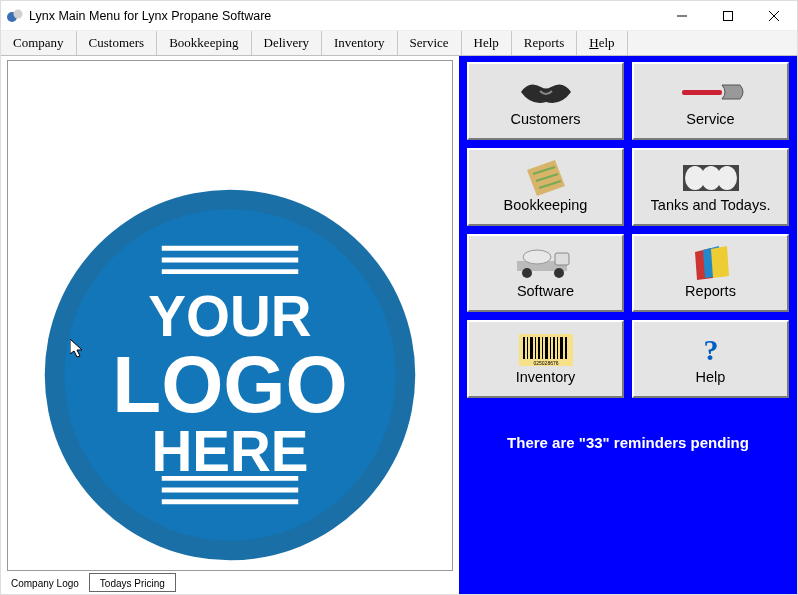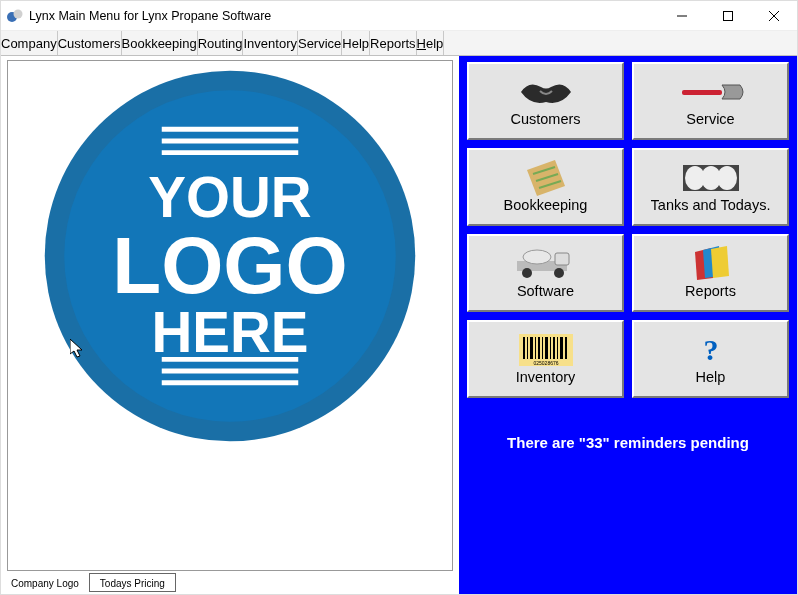--- a/index.html
+++ b/index.html
@@ -7,26 +7,26 @@
   body { width:798px; height:595px; overflow:hidden; border:1px solid #ddd;}
   
   .titlebar { height:30px; display:flex; align-items:center; padding:0 0 0 6px; background:#fff; border-bottom:1px solid #eee;}
   .titlebar .app-icon { width:16px; height:16px; margin-right:6px; }
   .titlebar .title { flex:1; color:#000; font-size:12.5px;}
   .titlebar .buttons { display:flex;}
   .titlebar .wbtn { width:46px; height:30px; display:flex; align-items:center; justify-content:center; }
   .titlebar .wbtn svg { stroke:#000; stroke-width:1; }
   
   .menubar { height:25px; display:flex; align-items:stretch; border-bottom:1px solid #c0c0c0; background:#f4f4f4;}
-  .menuitem { padding:4px 0; border-right:1px solid #c8c8c8; display:flex; align-items:center; cursor:default;}
+  .menuitem { padding:4px 12px; border-right:1px solid #c8c8c8; display:flex; align-items:center; cursor:default;font-family:Liberation Serif, serif;}
   .menuitem .mn { text-decoration:underline; }
   
   .client { display:flex; height: calc(595px - 30px - 25px - 2px); }
   .left-panel { width:458px; padding:4px 6px 2px 6px; display:flex; flex-direction:column;}
-  .logo-frame { flex:1; border:1px solid #999; background:#fff; display:flex; align-items:flex-start; justify-content:center; position:relative;}
+  .logo-frame { flex:1; border:1px solid #999; background:#fff; display:flex; align-items:flex-end; justify-content:center; position:relative;}
   .cursor { position:absolute; left:62px; top:278px; }
   .tabstrip { display:flex; align-items:flex-end; margin-top:2px;}
   .tab { border:1px solid #888; border-top:none; padding:4px 10px 2px 10px; font-size:10px; background:#fff;}
   .tab + .tab { margin-left:-1px;}
   .tabstrip .tab:first-child { border:1px solid #fff; border-top:none; padding-left:3px;}
   .tabstrip .tab.second { border:1px solid #666; border-bottom:1px solid #666;}
   .right-panel { flex:1; background:#0000ff; padding:6px 8px 4px 8px; display:flex; flex-direction:column;}
   .button-grid { display:grid; grid-template-columns: 1fr 1fr; grid-auto-rows: 78px; gap:8px; }
   .tile { background:#e4e4e4; border-top:2px solid #fff; border-left:2px solid #fff; border-right:2px solid #7a7a7a; border-bottom:2px solid #7a7a7a; display:flex; flex-direction:column; align-items:center; justify-content:center; cursor:default; padding:4px 2px;}
   .tile .ico { height:34px; display:flex; align-items:center; justify-content:center;}
@@ -63,21 +63,21 @@
           <line x1="10" y1="0" x2="0" y2="10"></line>
         </svg>
       </div>
   </div>
 </div>
 
 <div class="menubar">
   <div class="menuitem">Company</div>
   <div class="menuitem">Customers</div>
   <div class="menuitem">Bookkeeping</div>
-  <div class="menuitem">Routing</div>
+  <div class="menuitem">Delivery</div>
   <div class="menuitem">Inventory</div>
   <div class="menuitem">Service</div>
   <div class="menuitem">Help</div>
   <div class="menuitem">Reports</div>
   <div class="menuitem">
       <span class="mn">H</span>
       <span>elp</span>
     </div>
 </div>
 

